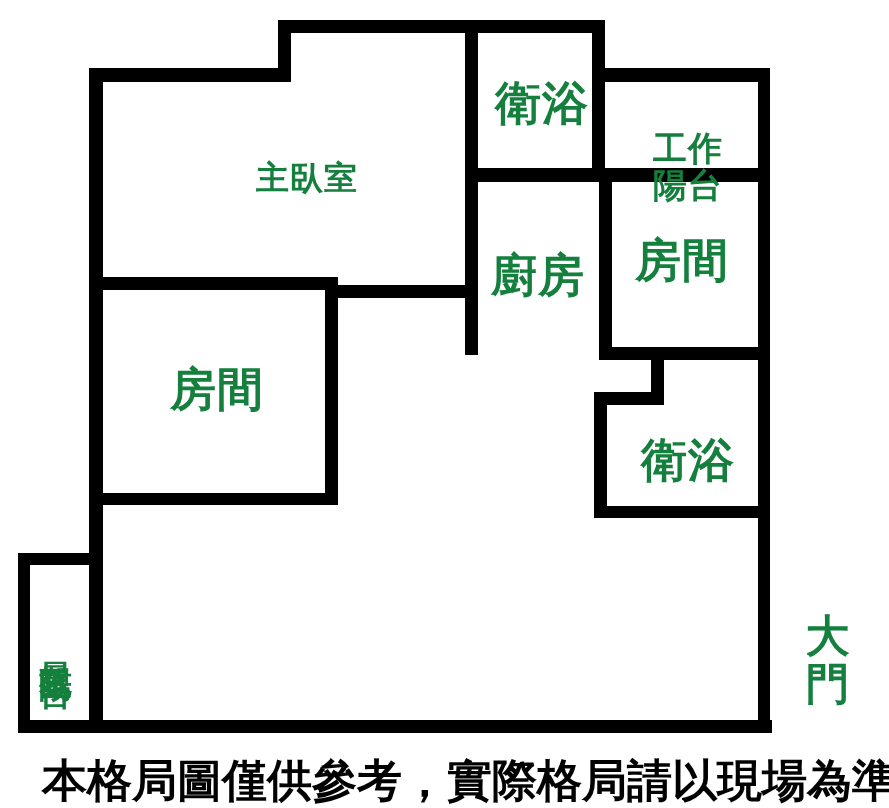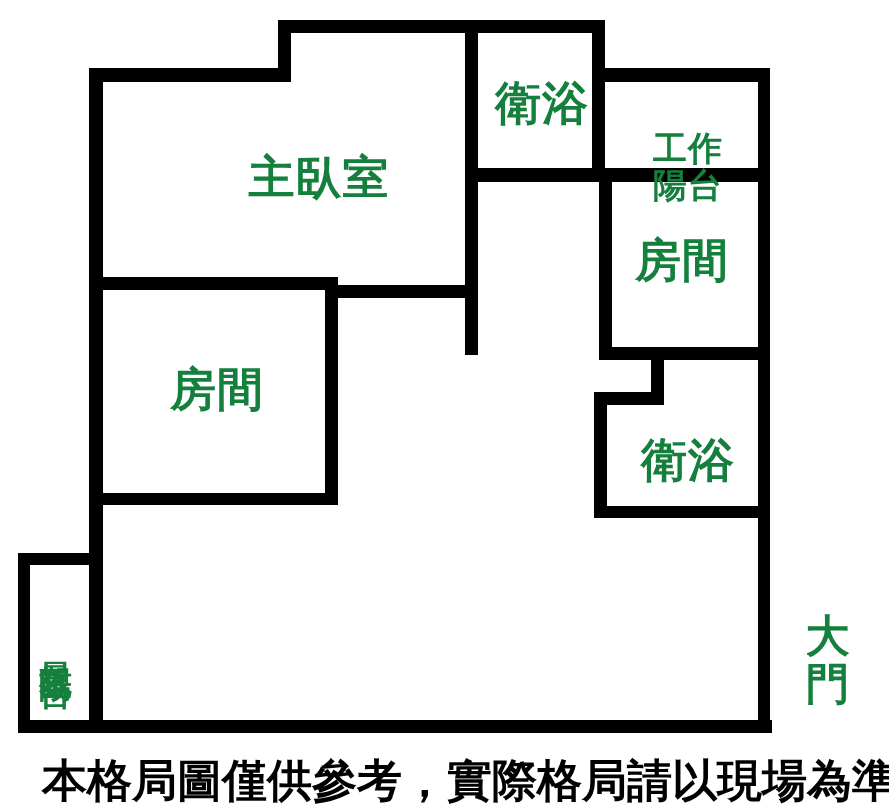--- a/index.html
+++ b/index.html
@@ -62,22 +62,23 @@
     <div class="wall" style="left: 325px; top: 277px; width: 13px; height: 228px;"></div>
     <div class="wall" style="left: 89px; top: 493px; width: 249px; height: 12px;"></div>
     <div class="wall" style="left: 599px; top: 347px; width: 171px; height: 13px;"></div>
     <div class="wall" style="left: 651px; top: 347px; width: 13px; height: 58px;"></div>
     <div class="wall" style="left: 594px; top: 392px; width: 70px; height: 13px;"></div>
     <div class="wall" style="left: 594px; top: 392px; width: 13px; height: 126px;"></div>
     <div class="wall" style="left: 594px; top: 506px; width: 176px; height: 12px;"></div>
     <div class="wall" style="left: 18px; top: 553px; width: 85px; height: 12px;"></div>
     <div class="wall" style="left: 18px; top: 553px; width: 12px; height: 180px;"></div>
     <div class="wall" style="left: 18px; top: 720px; width: 754px; height: 13px;"></div>
-    <div class="room-label" style="left: 319px; top: 178px; font-size: 46px;">主臥室</div>
+    <div class="room-label" style="left: 307px; top: 178px; font-size: 33px;">主臥室</div>
     <div class="room-label" style="left: 542px; top: 104px; font-size: 46px;">衛浴</div>
     <div class="room-label" style="left: 688px; top: 125px; font-size: 34px; margin-top: 42px;">工作
 陽台</div>
+    <div class="room-label" style="left: 538px; top: 276px; font-size: 46px;">廚房</div>
     <div class="room-label" style="left: 682px; top: 261px; font-size: 46px;">房間</div>
     <div class="room-label" style="left: 217px; top: 390px; font-size: 46px;">房間</div>
     <div class="room-label" style="left: 688px; top: 461px; font-size: 46px;">衛浴</div>
     <div class="room-label vertical" style="left: 56px; top: 644px; font-size: 33px;">景觀陽台</div>
     <div class="room-label" style="left: 828px; top: 660px; font-size: 44px;">大門</div>
   </div>
 
 </body></html>

